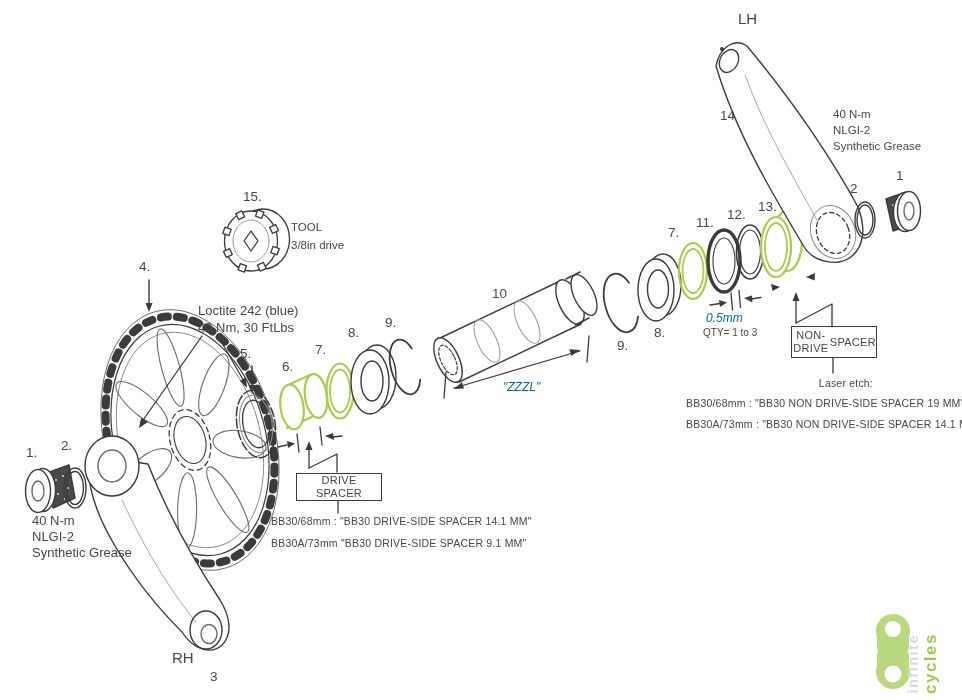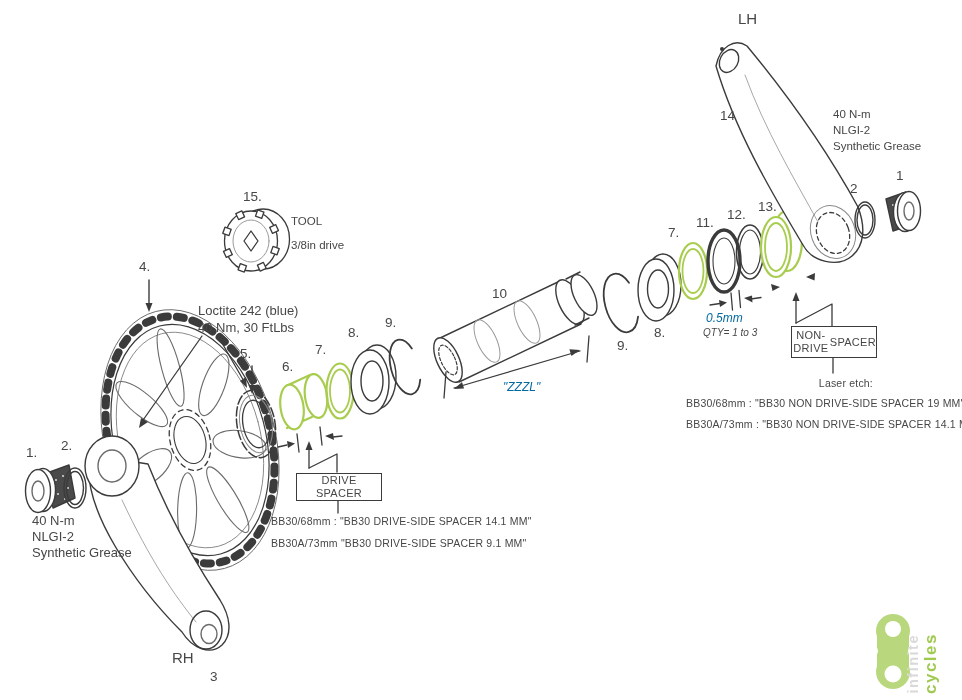--- a/index.html
+++ b/index.html
@@ -5,21 +5,21 @@
   html,body{margin:0;padding:0;background:#fff;}
   #stage{position:relative;width:962px;height:700px;background:#fff;overflow:hidden;
          font-family:"Liberation Sans",sans-serif;color:#474747;padding-left:32px;}
   #art{position:absolute;left:0;top:0;}
   .lbl{position:absolute;font-size:13.5px;color:#474747;white-space:nowrap;}
   .lbl-big{position:absolute;font-size:15px;color:#474747;white-space:nowrap;}
   .note{position:absolute;font-size:11.5px;color:#474747;white-space:nowrap;line-height:15px;}
   .note-md{position:absolute;font-size:13px;color:#474747;white-space:nowrap;line-height:16px;}
   .etch{position:absolute;font-size:10.5px;color:#474747;white-space:nowrap;letter-spacing:.2px;}
   .dim{position:absolute;font-size:12px;color:#0369a1;white-space:nowrap;font-style:italic;}
-  .dim-sm{position:absolute;font-size:10px;color:#474747;white-space:nowrap;font-style:italic;}
+  .dim-sm{position:absolute;font-size:10px;color:#474747;white-space:nowrap;}
   .callout-box{position:absolute;border:1.6px solid #3b3b3b;background:#fff;
                display:flex;flex-direction:row;align-items:center;justify-content:center;
                font-size:11px;letter-spacing:.3px;color:#474747;text-align:center;line-height:13px;}
   .logo-word{position:absolute;bottom:6px;writing-mode:vertical-rl;transform:rotate(180deg);
              font-weight:bold;letter-spacing:1.5px;white-space:nowrap;}
   .logo-infinite{left:905px;font-size:14.5px;color:#d9d9d9;}
   .logo-cycles{left:921px;font-size:17px;color:#9fca4f;}
 </style>
 </head>
 <body>
@@ -258,21 +258,21 @@
 <div class="lbl" style="left:720px;top:108px">14</div>
 
 <div class="note" style="left:833px;top:107px">40 N-m</div>
 <div class="note" style="left:833px;top:123px">NLGI-2</div>
 <div class="note" style="left:833px;top:139px">Synthetic Grease</div>
 
 <div class="lbl" style="left:850px;top:181px">2</div>
 <div class="lbl" style="left:896px;top:168px">1</div>
 
 <div class="lbl" style="left:243px;top:189px">15.</div>
-<div class="note" style="left:291px;top:214px">TOOL</div>
+<div class="note" style="left:291px;top:220px">TOOL</div>
 <div class="note" style="left:291px;top:238px">3/8in drive</div>
 
 <div class="lbl" style="left:139px;top:259px">4.</div>
 <div class="note-md" style="left:198px;top:303px">Loctite 242 (blue)</div>
 <div class="note-md" style="left:198px;top:320px">40 Nm, 30 FtLbs</div>
 
 <div class="lbl" style="left:492px;top:286px">10</div>
 
 <div class="lbl" style="left:668px;top:225px">7.</div>
 <div class="lbl" style="left:696px;top:215px">11.</div>

